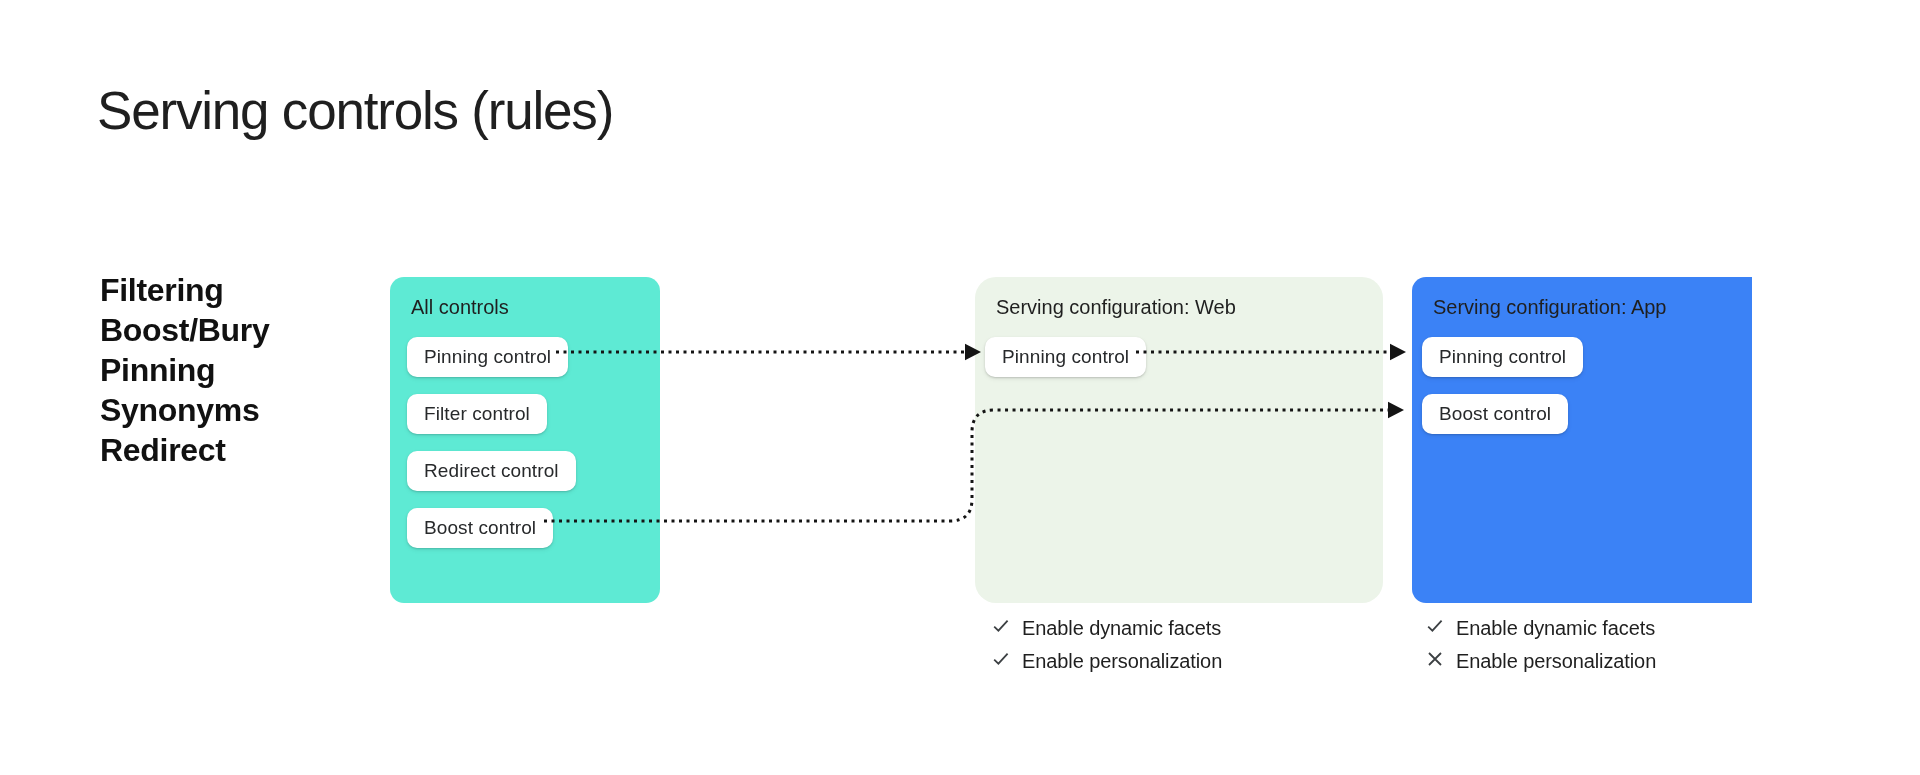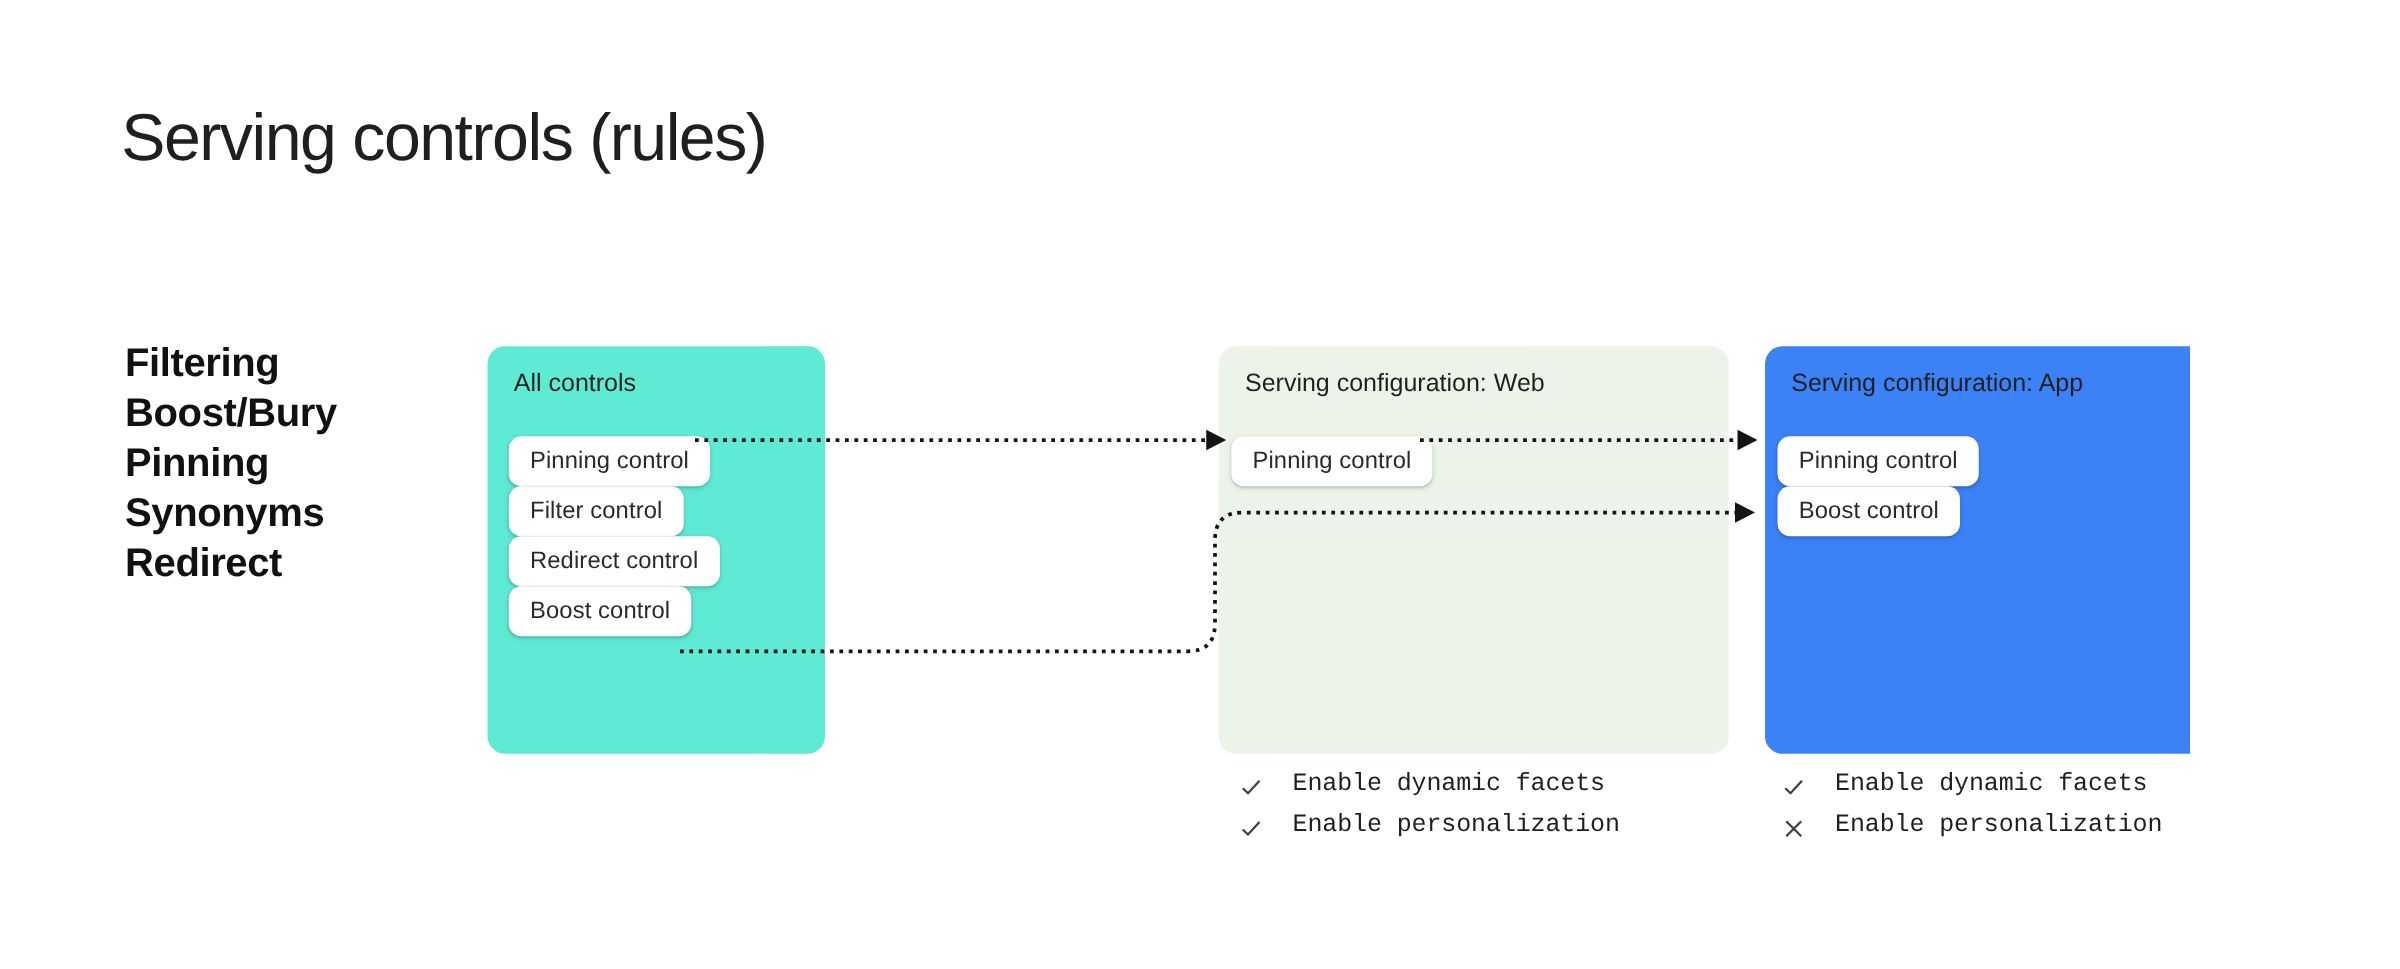--- a/index.html
+++ b/index.html
@@ -14,44 +14,44 @@
   .header h1 { font-size:53px; font-weight:400; letter-spacing:-1.2px; color:#1f1f1f; line-height:62px; }
   .header .subtitle { margin-top:16px; font-size:28px; font-weight:400; color:#787878; letter-spacing:-0.2px; }
 
   
   .control-types { position:absolute; left:100px; top:270px; }
   .control-type { display:block; font-size:32px; font-weight:700; letter-spacing:-0.3px; line-height:40px; color:#111111; }
 
   
   .card { position:absolute; top:277px; height:326px; border-radius:14px; z-index:1; }
   .card-all { left:390px;  width:270px; background:#5eead4; }
-  .card-web { left:975px;  width:408px; background:#ecf4e9; }
+  .card-web { left:975px;  width:408px; background:#ecf4e9;border-radius:21px; }
   .card-app { left:1412px; width:408px; background:#3b82f6; }
   .card-title { position:absolute; left:21px; top:19px; font-size:20px; color:#1f1f1f; letter-spacing:0; }
-  .chip-stack { position:absolute; top:72px; display:flex; flex-direction:column; align-items:flex-start; }
+  .chip-stack { position:absolute; top:60px; display:flex; flex-direction:column; align-items:flex-start; gap:17px; }
   .card-all .chip-stack { left:17px; }
   .card-web .chip-stack, .card-app .chip-stack { left:10px; }
   .chip {
     position:relative; z-index:3;
     background:#ffffff; height:40px; border-radius:10px;
     display:flex; align-items:center; padding:0 17px;
     font-size:19px; color:#27292b; letter-spacing:0.1px; white-space:nowrap;
     box-shadow:0 1px 2px rgba(0,0,0,0.16), 0 2px 5px rgba(0,0,0,0.07);
   }
 
   
   .connectors { position:absolute; left:0; top:0; width:1920px; height:775px; z-index:2; pointer-events:none; }
   .connectors path.line { fill:none; stroke:#141414; stroke-width:3; stroke-dasharray:3 4.5; }
   .connectors path.head { fill:#141414; stroke:none; }
 
   
   .features { position:absolute; display:flex; flex-direction:column; gap:11px; z-index:1; }
   .features-web { left:992px;  top:617px; }
   .features-app { left:1426px; top:617px; }
-  .feature-row { display:flex; align-items:flex-end; gap:24px; height:22px;font-family:Liberation Mono, monospace; }
+  .feature-row { display:flex; align-items:flex-start; gap:12px; height:22px; }
   .feature-icon { width:18px; height:18px; flex:0 0 18px; display:flex; align-items:center; justify-content:center; }
   .feature-icon svg { display:block; }
   .feature-label { font-size:20px; color:#1f1f1f; letter-spacing:-0.1px; }
 </style>
 </head>
 <body>
 
 <div class="canvas">
 
   <div class="header header-left">

